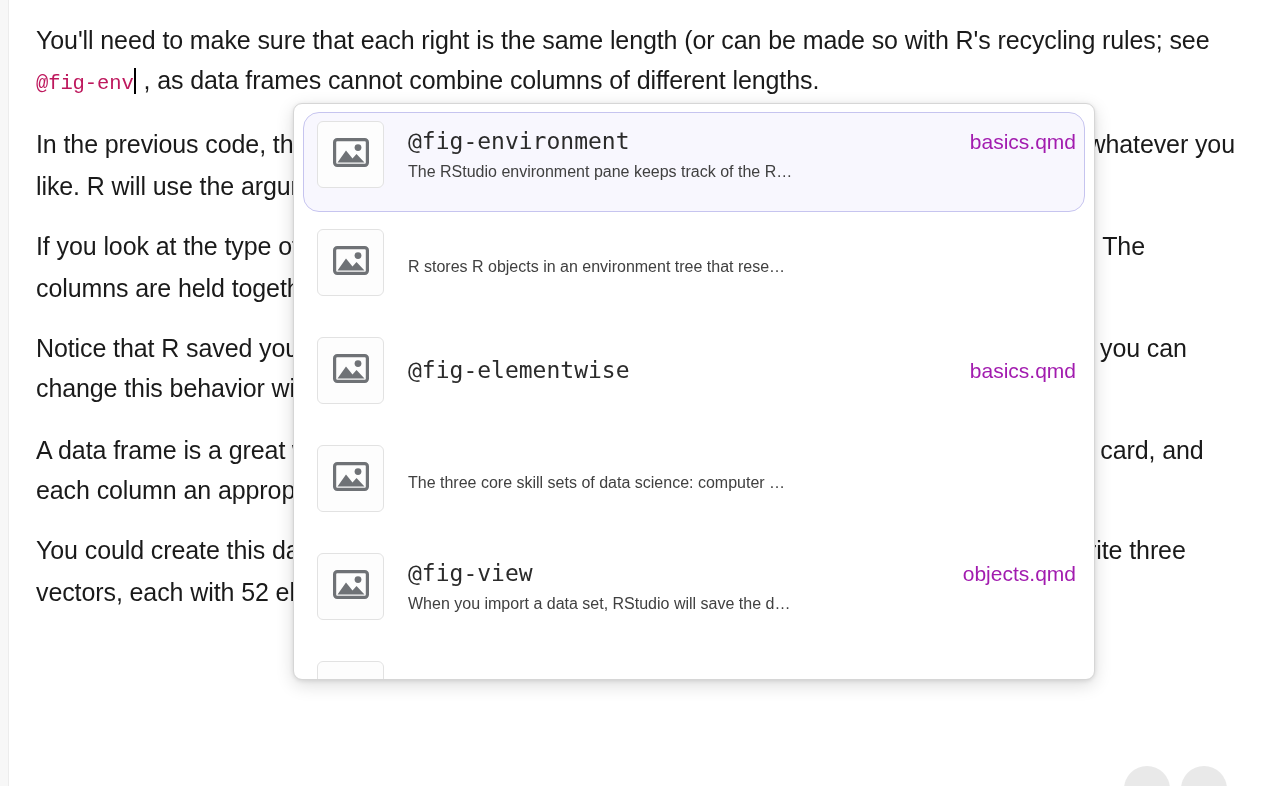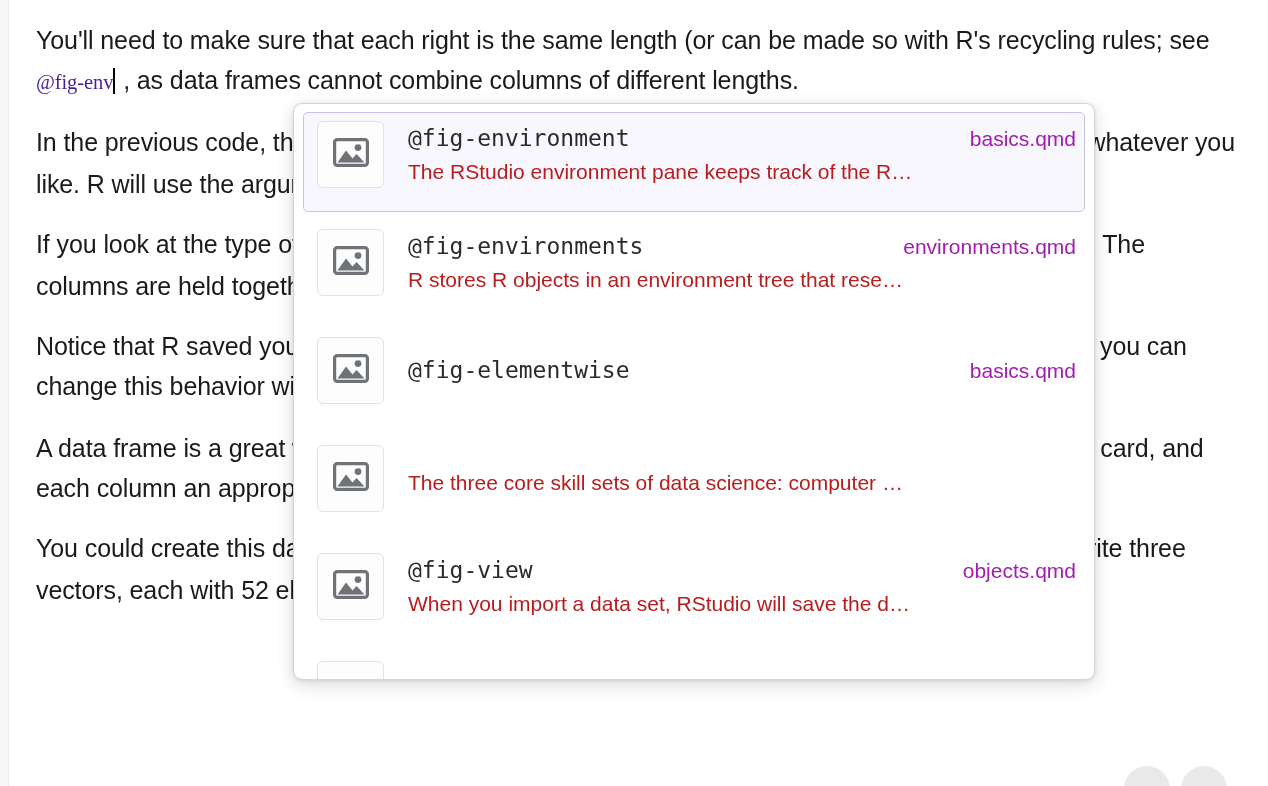--- a/index.html
+++ b/index.html
@@ -49,23 +49,23 @@
   code.inline {
     font-family: "DejaVu Sans Mono", monospace;
     font-size: 20.5px;
     background: #ececec;
     padding: 2px 4px;
     border-radius: 2px;
     color: #1a1a1a;
     white-space: nowrap;
   }
   code.xref {
-    font-family: Liberation Serif, serif;
+    font-family: Liberation Mono, monospace;
     font-size: 20.5px;
-    color: #4c1d95;
+    color: #be185d;
     background: transparent;
     white-space: nowrap;
   }
   .caret {
     display: inline-block;
     width: 2px;
     height: 26px;
     background: #000000;
     vertical-align: -5px;
     margin: 0 1px 0 0;
@@ -85,21 +85,21 @@
     overflow: hidden;
     box-sizing: border-box;
     padding: 8px 0 0 0;
   }
   .comp-item {
     display: flex;
     align-items: center;
     height: 100px;
     margin: 0 9px 8px 9px;
     padding: 0 8px 16px 13px;
-    border-radius: 5px;
+    border-radius: 16px;
     border: 1px solid transparent;
     box-sizing: border-box;
   }
   .comp-item.selected {
     background: #f8f7fe;
     border-color: #c6c4ef;
   }
   .thumb {
     flex: 0 0 auto;
     width: 65px;
@@ -128,22 +128,22 @@
     white-space: nowrap;
   }
   .comp-file {
     font-size: 21px;
     color: #a21caf;
     white-space: nowrap;
     margin-left: 20px;
   }
   .comp-desc {
     margin-top: 9px;
-    font-size: 21px;
-    color: #b91c1c;
+    font-size: 16px;
+    color: #404040;
     white-space: nowrap;
     overflow: hidden;
     text-overflow: clip;
   }
   
   .comp-item.clipped {
     height: 100px;
     margin-bottom: 0;
   }
 
@@ -194,24 +194,20 @@
       </div>
       <div class="comp-item">
         <div class="thumb">
           <span><svg width="36" height="29" viewBox="0 0 36 29" xmlns="http://www.w3.org/2000/svg">
               <rect x="1.6" y="1.6" width="32.8" height="25.8" rx="2.6" ry="2.6" fill="none" stroke="#6f7276" stroke-width="3.2"></rect>
               <circle cx="25" cy="9.6" r="3.4" fill="#6f7276"></circle>
               <path d="M4.5 24.5 L13 12.5 L19.5 20.5 L23.5 16 L31.5 24.5 Z" fill="#6f7276"></path>
             </svg></span>
         </div>
         <div class="comp-text">
-          <div class="comp-row1">
-            <span class="comp-key">@fig-environments</span>
-            <span class="comp-file">environments.qmd</span>
-          </div>
           <div class="comp-desc">R stores R objects in an environment tree that rese…</div>
         </div>
       </div>
       <div class="comp-item">
         <div class="thumb">
           <span><svg width="36" height="29" viewBox="0 0 36 29" xmlns="http://www.w3.org/2000/svg">
               <rect x="1.6" y="1.6" width="32.8" height="25.8" rx="2.6" ry="2.6" fill="none" stroke="#6f7276" stroke-width="3.2"></rect>
               <circle cx="25" cy="9.6" r="3.4" fill="#6f7276"></circle>
               <path d="M4.5 24.5 L13 12.5 L19.5 20.5 L23.5 16 L31.5 24.5 Z" fill="#6f7276"></path>
             </svg></span>

